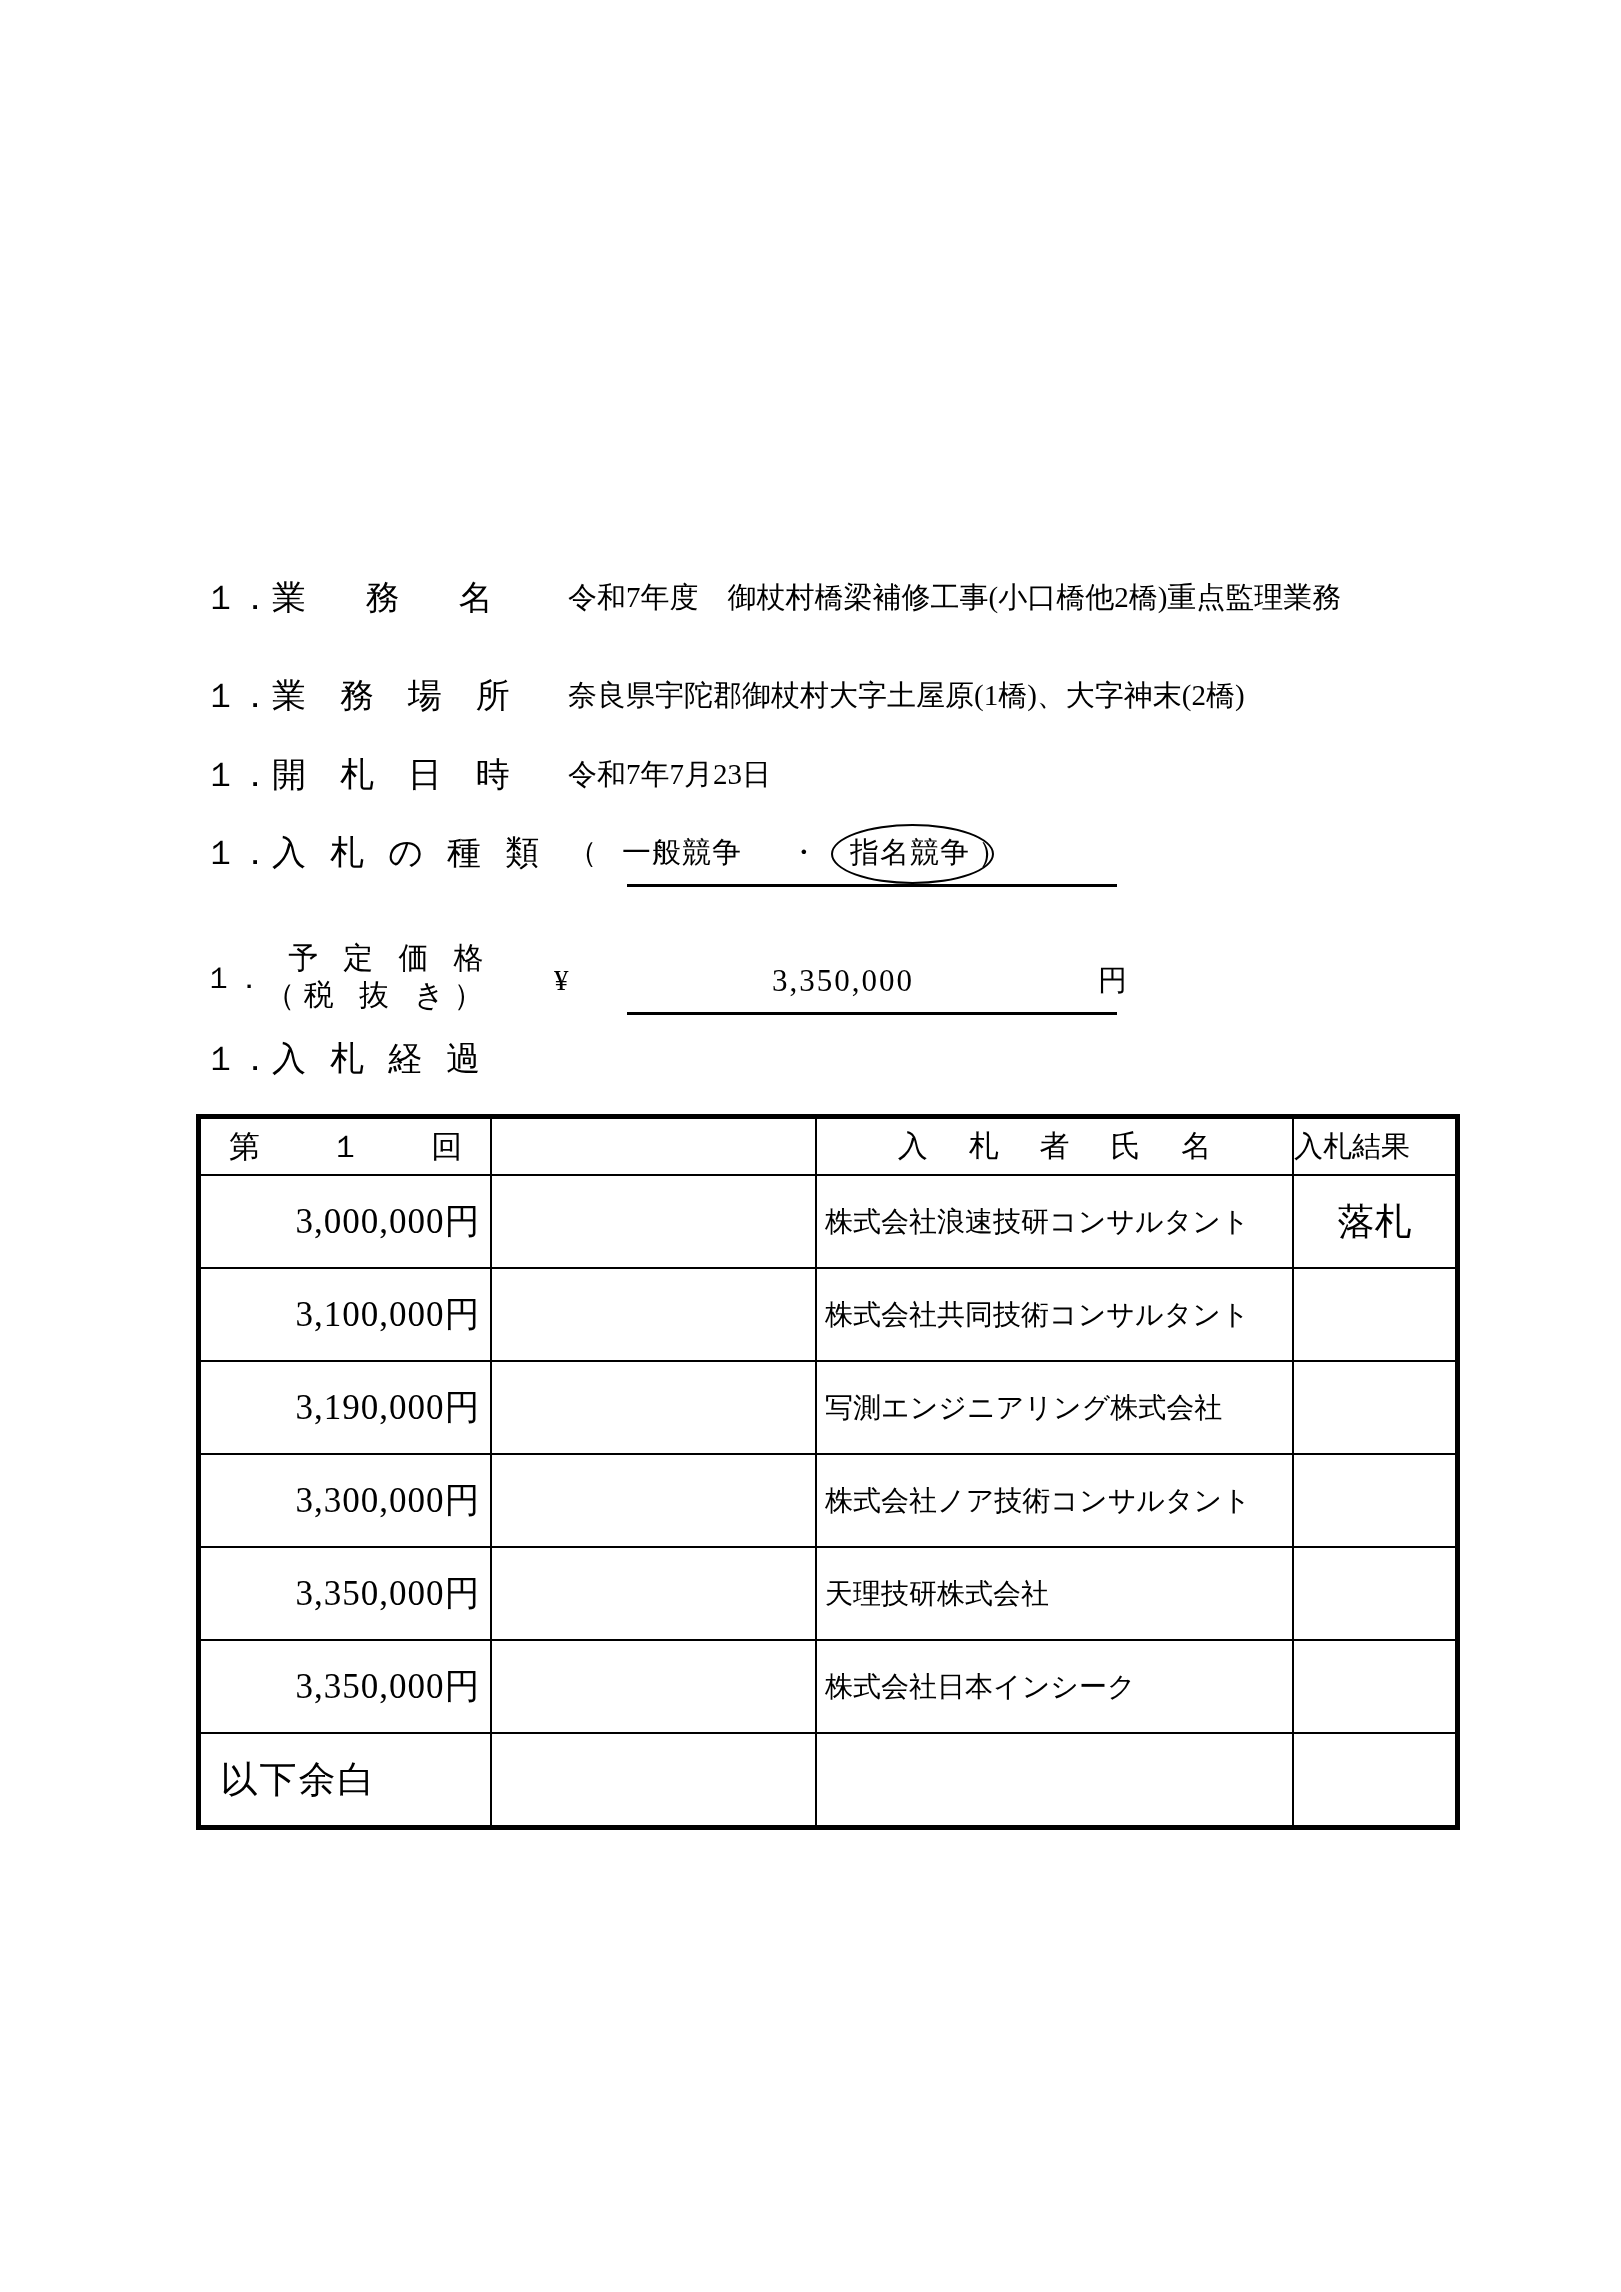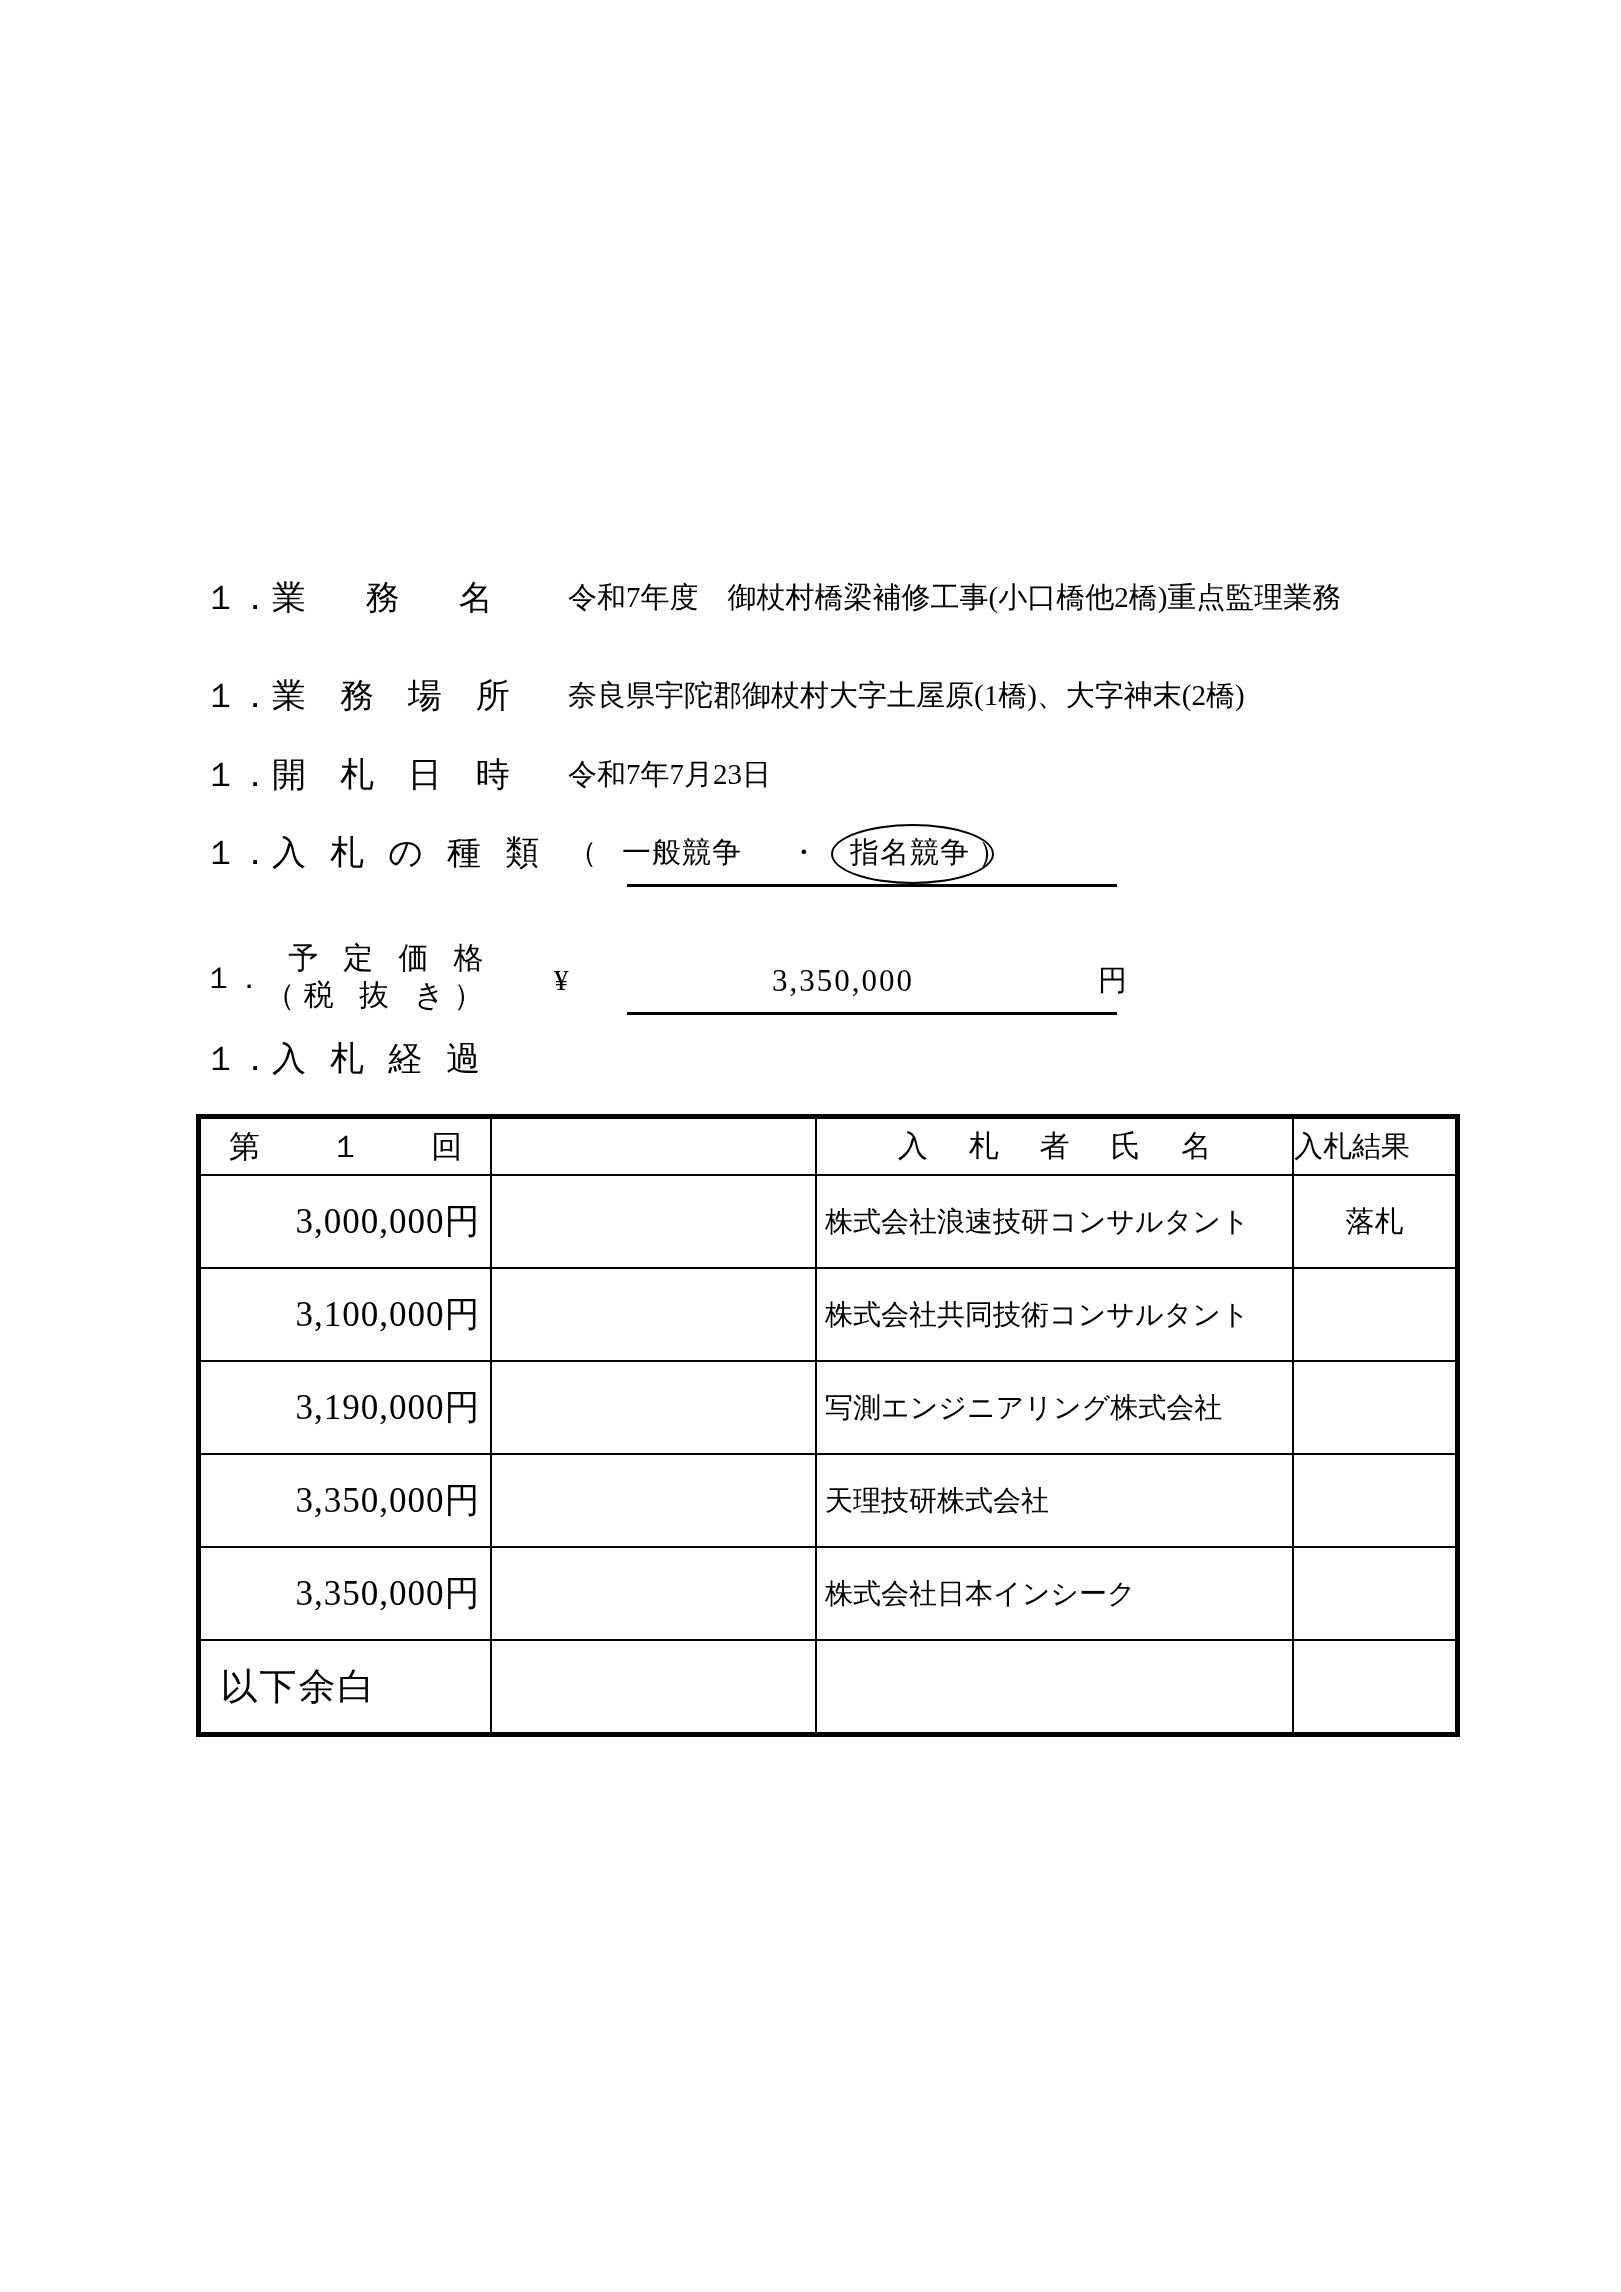--- a/index.html
+++ b/index.html
@@ -195,21 +195,21 @@
     display: block;
     text-align: left;
     padding: 0 5.9px 0 7.8px;
     font-size: 28px;
     line-height: 34px;
     word-break: break-all;
   }
   .cell-result {
     display: block;
     text-align: center;
-    font-size: 29px;
+    font-size: 37px;
   }
   .cell-tail {
     display: block;
     text-align: left;
     padding-left: 19.6px;
     font-size: 37px;
     letter-spacing: 2px;
   }
   .empty-cell { display: block; }
 </style>
@@ -336,20 +336,34 @@
             <span class="empty-cell"></span>
           </td>
         <td>
             <span class="cell-name">写測エンジニアリング株式会社</span>
           </td>
         <td>
             <span class="cell-result"></span>
           </td>
       </tr>
 
+      <tr class="bid-row">
+        <td>
+            <span class="cell-amount">3,300,000円</span>
+          </td>
+        <td>
+            <span class="empty-cell"></span>
+          </td>
+        <td>
+            <span class="cell-name">株式会社ノア技術コンサルタント</span>
+          </td>
+        <td>
+            <span class="cell-result"></span>
+          </td>
+      </tr>
 
       <tr class="bid-row">
         <td>
             <span class="cell-amount">3,350,000円</span>
           </td>
         <td>
             <span class="empty-cell"></span>
           </td>
         <td>
             <span class="cell-name">天理技研株式会社</span>

